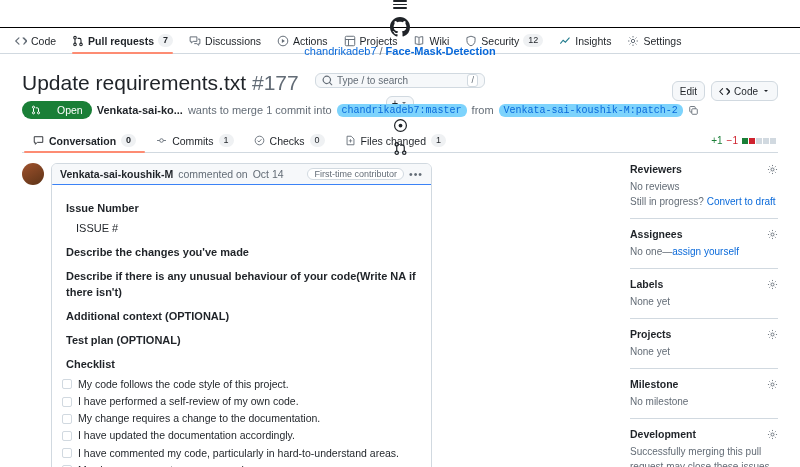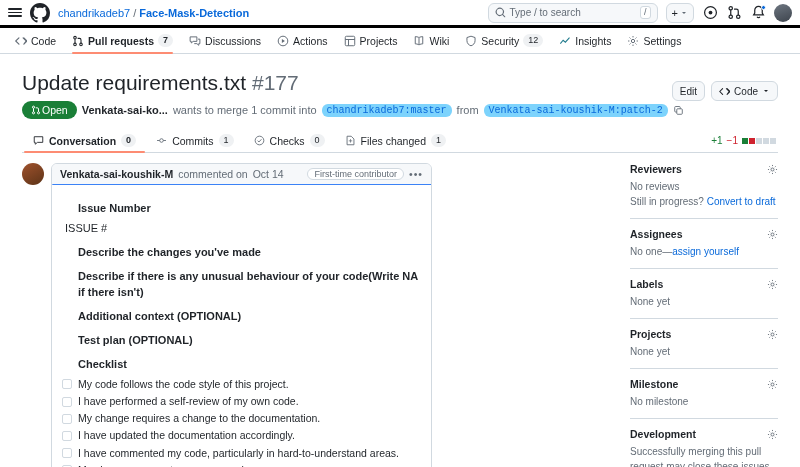--- a/index.html
+++ b/index.html
@@ -11,25 +11,26 @@
     font-family: "Liberation Sans", sans-serif;
     font-size: 11px;
     color: #1f2328;
   }
   a { color: #0969da; text-decoration: none; }
 
   
   .top-header {
     height: 28px;
     background: #ffffff;
-    border-bottom: 3px solid #000000;
+    border-bottom: 1px solid #000000;
     display: flex;
     align-items: center;
     padding: 0 8px;
     gap: 8px;
+    flex-direction: column;
   }
   .hamburger { width: 14px; display: flex; flex-direction: column; gap: 2px; cursor: pointer; }
   .hamburger span { display: block; height: 1.5px; background: #1f2328; border-radius: 1px; }
   .gh-logo { width: 20px; height: 20px; }
   .repo-path { font-size: 11px; display: flex; align-items: center; gap: 3px; white-space: nowrap; }
   .repo-path .owner { color: #0969da; }
   .repo-path .sep { color: #636c76; }
   .repo-path .name { color: #0969da; font-weight: bold; }
   .header-spacer { flex: 1; }
   .search-box {
@@ -88,21 +89,21 @@
   .btn {
     border: 1px solid #d1d9e0; border-radius: 6px;
     background: #f6f8fa; color: #1f2328;
     font-size: 10px; height: 20px; padding: 0 7px;
     display: inline-flex; align-items: center; gap: 4px; cursor: pointer;
   }
   .subhead { display: flex; align-items: center; gap: 5px; font-size: 11px; color: #636c76; margin-bottom: 10px; flex-wrap: wrap; }
   .state-badge {
     background: #1a7f37; color: #fff; border-radius: 20px;
     padding: 3px 9px; font-size: 10.5px;
-    display: inline-flex; align-items: center; gap: 1px; font-weight: 500;
+    display: inline-flex; align-items: center; gap: 16px; font-weight: 500;
   }
   .mono-chip { font-family: "Liberation Mono", monospace; font-size: 10px; background: #7dd3fc; color: #0969da; border-radius: 6px; padding: 1px 5px; }
   .copy-icon { cursor: pointer; color: #636c76; }
 
   
   .tabs { display: flex; align-items: center; border-bottom: 1px solid #d1d9e0; gap: 2px; padding-left: 2px; }
   .tab {
     display: flex; align-items: center; gap: 5px;
     padding: 5px 9px; font-size: 10.5px; color: #1f2328; cursor: pointer;
     position: relative;
@@ -140,22 +141,22 @@
     padding: 4px 8px; display: flex; align-items: center; gap: 5px;
     font-size: 10.5px; color: #636c76;
   }
   .comment-head b { color: #1f2328; }
   .badge-outline {
     margin-left: auto; border: 1px solid #d1d9e0; border-radius: 20px;
     padding: 0px 6px; font-size: 9px; color: #636c76; background: #fff;
   }
   .kebab { color: #636c76; cursor: pointer; letter-spacing: 1px; }
   .comment-body { padding: 8px 10px 6px 10px; font-size: 11px; line-height: 1.45; }
-  .comment-body h4 { font-size: 11px; margin: 8px 0 4px 16px; font-weight: bold; }
-  .comment-body p { margin: 3px 3px; }
+  .comment-body h4 { font-size: 11px; margin: 8px 0 4px 4px; font-weight: bold; }
+  .comment-body p { margin: 3px 14px; }
   .chk-list { list-style: none; margin: 4px 0 0 0; padding: 0; }
   .chk-list li { display: flex; align-items: center; gap: 6px; font-size: 10.5px; margin: 2px 0; }
   .chk-box { width: 10px; height: 10px; border: 1px solid #d1d9e0; border-radius: 2px; background: #fff; flex: none; }
 
   
   .side-sec { padding: 0 0 9px 0; border-bottom: 1px solid #d1d9e0; margin-bottom: 9px; }
   .side-sec:last-child { border-bottom: none; }
   .side-head { display: flex; align-items: center; font-size: 10.5px; font-weight: bold; color: #1f2328; margin-bottom: 4px; }
   .side-head .gear { margin-left: auto; color: #636c76; cursor: pointer; }
   .side-text { font-size: 10px; color: #636c76; line-height: 1.5; }

